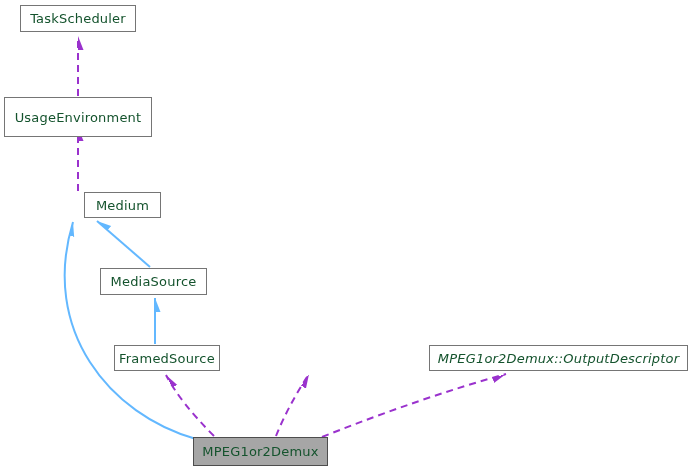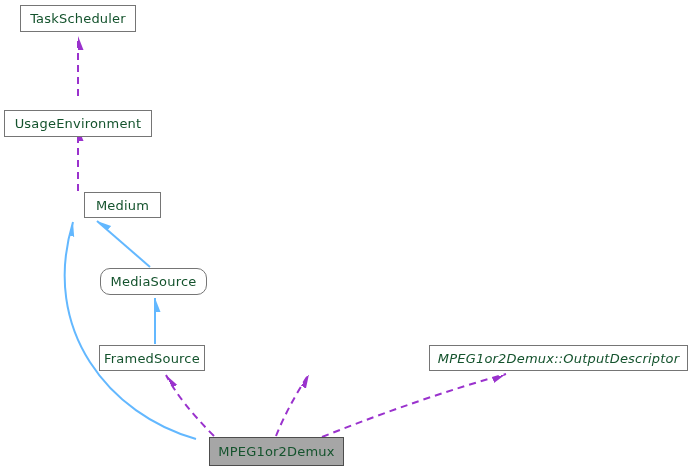--- a/index.html
+++ b/index.html
@@ -46,27 +46,27 @@
     fill: none;
     stroke-width: 2;
   }
   .edge-dashed {
     fill: none;
     stroke-width: 2;
     stroke-dasharray: 7 5;
   }
   
   #n-taskscheduler   { left: 20px;  top: 5px;   width: 116px; height: 27px; }
-  #n-usageenv        { left: 4px;   top: 110px;  width: 148px; height: 27px; }
+  #n-usageenv        { left: 4px;   top: 97px;  width: 148px; height: 40px; }
   #n-medium          { left: 40px;  top: 192px; width: 77px;  height: 26px; margin-left: 44px; }
-  #n-mediasource     { left: 100px; top: 268px; width: 107px; height: 27px; border-radius: 10px; }
-  #n-framedsource    { left: 99px;  top: 345px; width: 106px; height: 26px; }
+  #n-mediasource     { left: 100px; top: 268px; width: 107px; height: 27px; }
+  #n-framedsource    { left: 114px;  top: 345px; width: 106px; height: 26px; }
   #n-scr             { left: 236px; top: 345px; width: 171px; height: 26px; }
   #n-outputdesc      { left: 429px; top: 345px; width: 259px; height: 26px; font-style: italic; }
-  #n-demux           { left: 209px; top: 437px; width: 135px; height: 29px; }
+  #n-demux           { left: 193px; top: 437px; width: 135px; height: 29px; }
 </style>
 </head>
 <body>
 
 <div id="canvas">
 
   <svg id="edges" width="691" height="470" viewBox="0 0 691 470" xmlns="http://www.w3.org/2000/svg">
     <defs>
       <marker id="arrow-blue" markerUnits="userSpaceOnUse" markerWidth="16" markerHeight="13" refX="14" refY="0" orient="auto">
         <path d="M0,-5.5 L14,0 L0,5.5 Z" fill="#63B8FF"></path>

